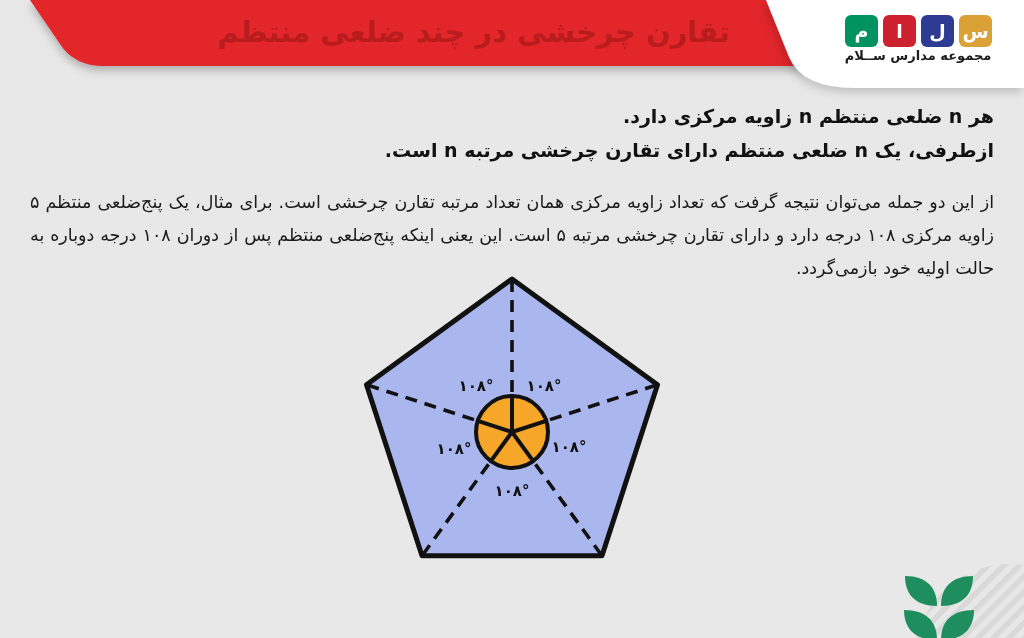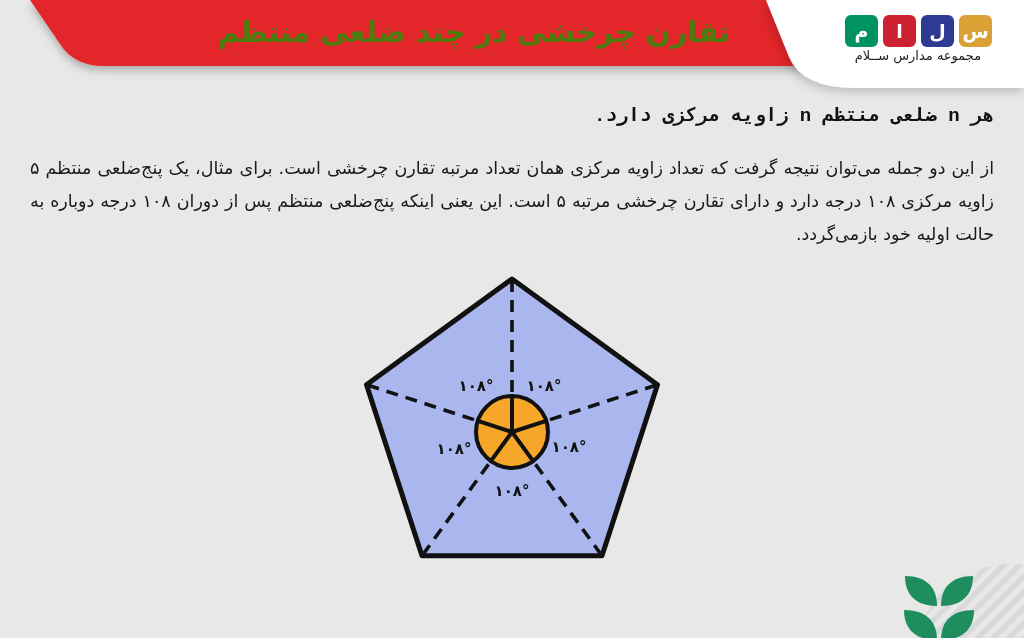--- a/index.html
+++ b/index.html
@@ -7,46 +7,46 @@
   body {
     position:relative;
     font-family:"DejaVu Sans", sans-serif;
     background:#e9e8e8;
   }
 
   
   .header-svg { position:absolute; top:0; left:0; z-index:3; pointer-events:none; }
   .page-title {
     position:absolute; top:11px; right:294px; z-index:4;
-    font-size:29px; font-weight:bold; color:#4d7c0f;
+    font-size:29px; font-weight:bold; color:#b91c1c;
     line-height:42px; white-space:nowrap; direction:rtl;
   }
   .logo-card-content { position:absolute; top:0; right:0; z-index:5; width:210px; }
   .logo-tiles {
     position:absolute; top:15px; right:32px; width:148px;
     display:flex; flex-direction:row; direction:rtl; gap:5px;
   }
   .logo-tile {
     width:33px; height:32px; border-radius:6px;
     display:flex; align-items:center; justify-content:center;
     color:#ffffff; font-size:19px; font-weight:bold; line-height:1;
   }
   .logo-caption {
     position:absolute; top:48px; right:27px; width:158px;
     text-align:center; direction:rtl;
-    font-size:13px; font-weight:normal; color:#1c1c1c; white-space:nowrap;
+    font-size:13px; font-weight:bold; color:#1c1c1c; white-space:nowrap;
   }
 
   
   .content {
     position:absolute; top:99px; left:0; right:0; z-index:1;
     padding:0 30px; direction:rtl; text-align:right;
   }
   .statement {
-    font-size:19px; font-weight:bold; color:#111111; line-height:34px;font-family:Liberation Mono, monospace;
+    font-size:19px; font-weight:bold; color:#111111; line-height:34px;
   }
   .body-par {
     margin-top:19px;
     font-size:17.5px; color:#1a1a1a; line-height:33px;
     text-align:justify;
   }
 
   
   .pentagon-svg { position:absolute; top:262px; left:327px; z-index:1; }
   .angle-label {
@@ -80,20 +80,21 @@
     <div class="logo-tile" style="background: rgb(217, 161, 54);">س</div>
     <div class="logo-tile" style="background: rgb(46, 59, 146);">ل</div>
     <div class="logo-tile" style="background: rgb(206, 33, 48);">ا</div>
     <div class="logo-tile" style="background: rgb(0, 147, 95);">م</div>
   </div>
   <div class="logo-caption">مجموعه مدارس ســلام</div>
 </div>
 
 <div class="content">
   <div class="statement">هر n ضلعی منتظم n زاویه مرکزی دارد.</div>
+  <div class="statement">ازطرفی، یک n ضلعی منتظم دارای تقارن چرخشی مرتبه n است.</div>
   <p class="body-par">از این دو جمله می‌توان نتیجه گرفت که تعداد زاویه مرکزی همان تعداد مرتبه تقارن چرخشی است. برای مثال، یک پنج‌ضلعی منتظم ۵ زاویه مرکزی ۱۰۸ درجه دارد و دارای تقارن چرخشی مرتبه ۵ است. این یعنی اینکه پنج‌ضلعی منتظم پس از دوران ۱۰۸ درجه دوباره به حالت اولیه خود بازمی‌گردد.</p>
 </div>
 
 <svg class="pentagon-svg" width="370" height="305" viewBox="0 0 370 305">
 
   <polygon points="185,17 330.5,122.7 275,293.8 95,293.8 39.5,122.7" stroke="#111111" stroke-width="5" stroke-linejoin="round" fill="#a9b7ee"></polygon>
 
   <g stroke="#111111" stroke-width="3.6" stroke-dasharray="12 8">
     <line x1="185" y1="170" x2="185" y2="17"></line>
     <line x1="185" y1="170" x2="330.5" y2="122.7"></line>

